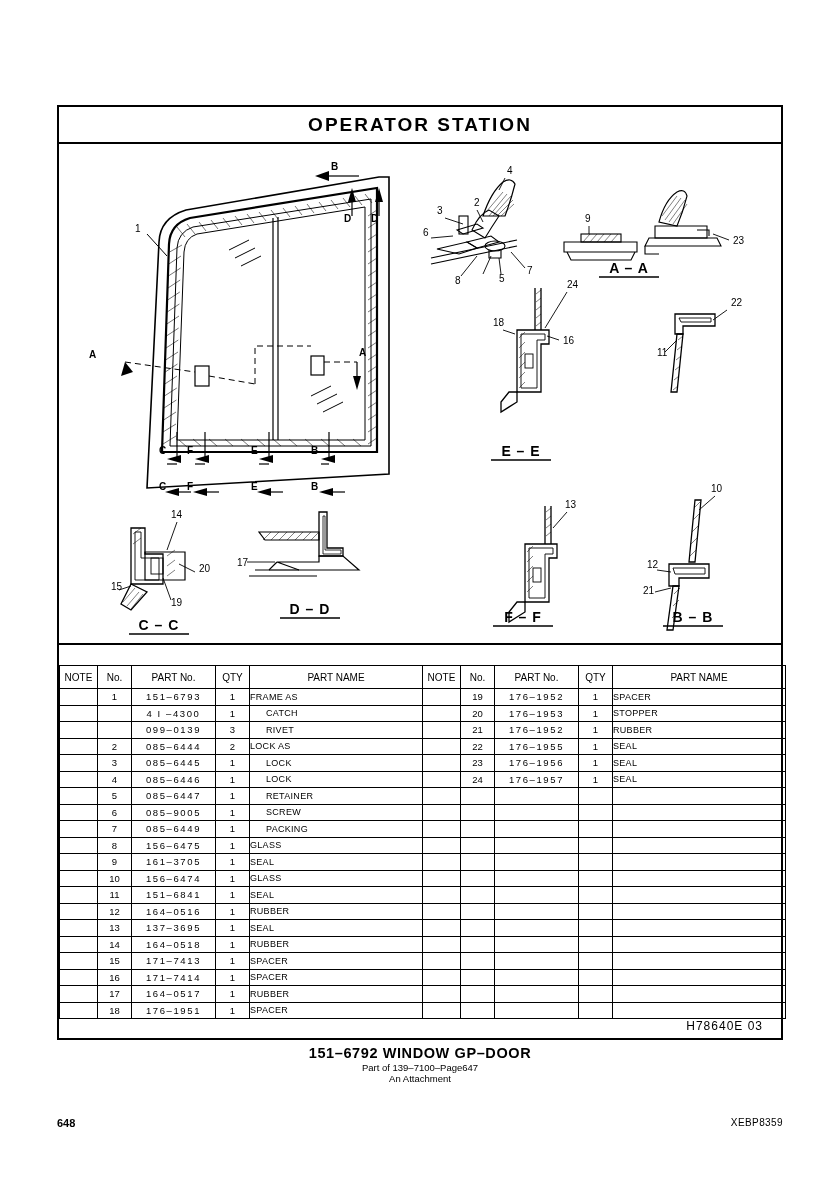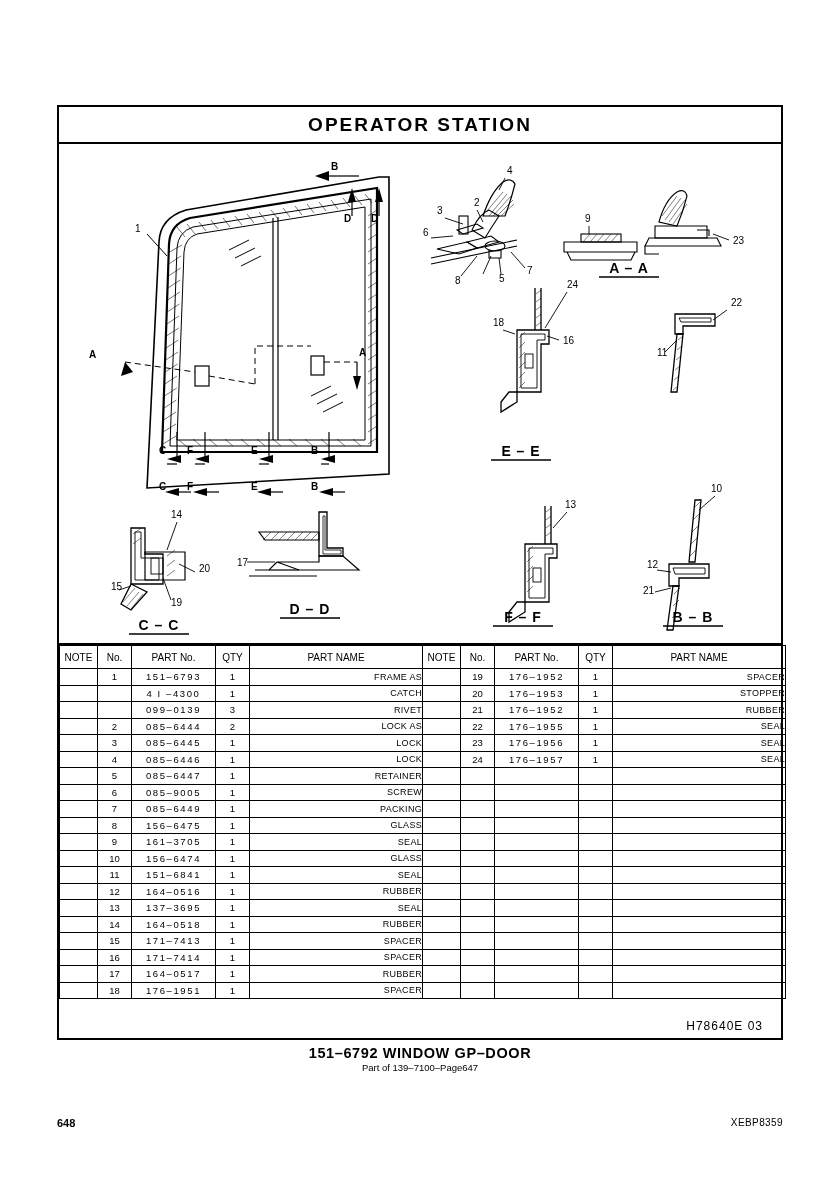--- a/index.html
+++ b/index.html
@@ -69,20 +69,21 @@
     top: 538px;
     width: 100%;
     height: 397px;
     box-sizing: border-box;
   }
   table.parts {
     border-collapse: collapse;
     width: 100%;
     table-layout: fixed;
     font-size: 9.5px;
+    margin-top: 20px;
   }
   table.parts th, table.parts td {
     border: 1px solid #000;
     padding: 0;
     height: 15.5px;
     vertical-align: middle;
     font-weight: normal;
   }
   table.parts thead th {
     height: 22px;
@@ -97,21 +98,20 @@
   td.note, td.no, td.qty { text-align: center; }
   td.part {
     text-align: center;
     letter-spacing: 1.6px;
     font-size: 9.5px;
   }
   td.name {
     padding-left: 6px;
     font-size: 9px;
     letter-spacing: 0.3px;
-    text-align: right;
   }
   td.name.ind1 { padding-left: 16px; }
   .formcode {
     position: absolute;
     right: 18px;
     bottom: 9px;
     font-size: 12px;
     letter-spacing: 1px;
   }
 
@@ -832,18 +832,19 @@
           </tbody>
       </table>
       <div class="formcode">H78640E   03</div>
     </div>
 
   </div>
 
   <div class="caption">
     <div class="c1">151–6792  WINDOW  GP–DOOR</div>
     <div class="c2">Part of 139–7100–Page647</div>
+    <div class="c3">An Attachment</div>
   </div>
 
   <div class="pagenum">648</div>
   <div class="docid">XEBP8359</div>
 
 </div>
 
 </body></html>

